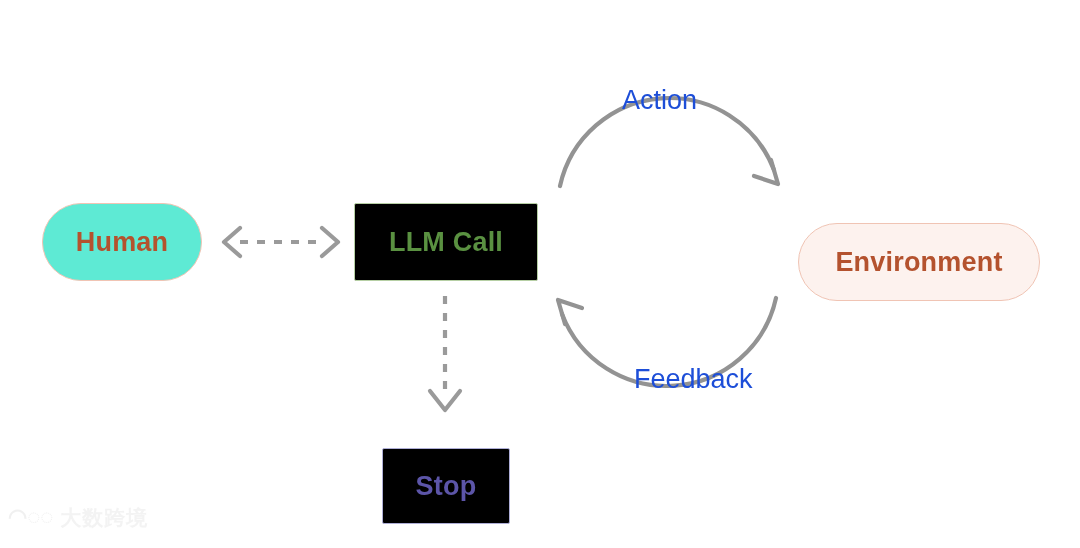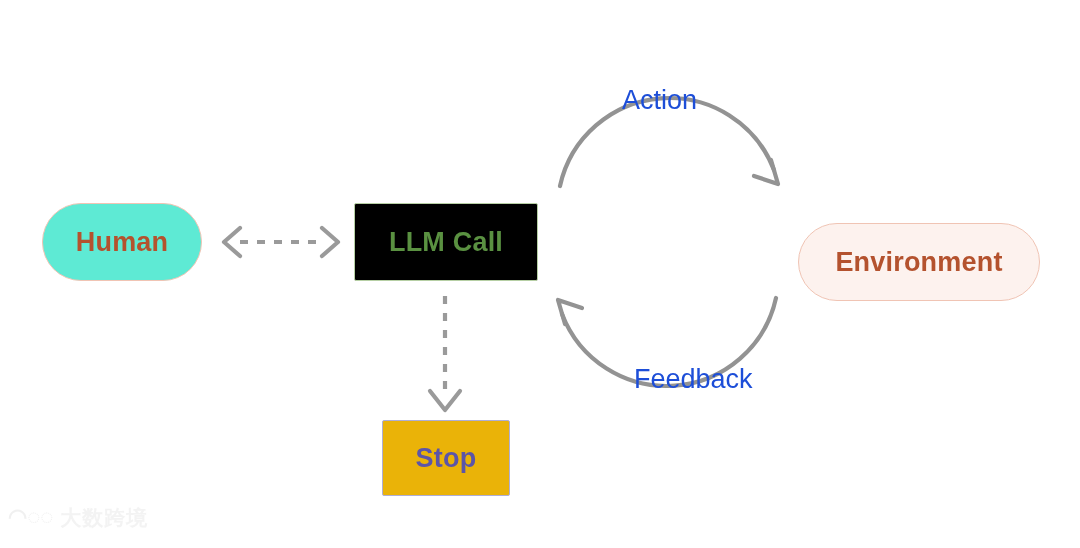--- a/index.html
+++ b/index.html
@@ -62,25 +62,25 @@
     border-radius: 39px;
     background: #fdf2ee;
     border: 1.6px solid #f0c4b4;
     color: #b4522e;
     font-size: 27px;
     margin-top: 20px;
   }
 
   .node-stop {
     left: 382px;
-    top: 420px;
+    top: 448px;
     width: 128px;
     height: 76px;
     border-radius: 2px;
-    background: #eab308;
+    background: #000000;
     border: 1.6px solid #aeaed6;
     color: #5c55a8;
     font-size: 27px;
   }
 
   
   .edge-label {
     position: absolute;
     color: #1d4ed8;
     font-weight: normal;

